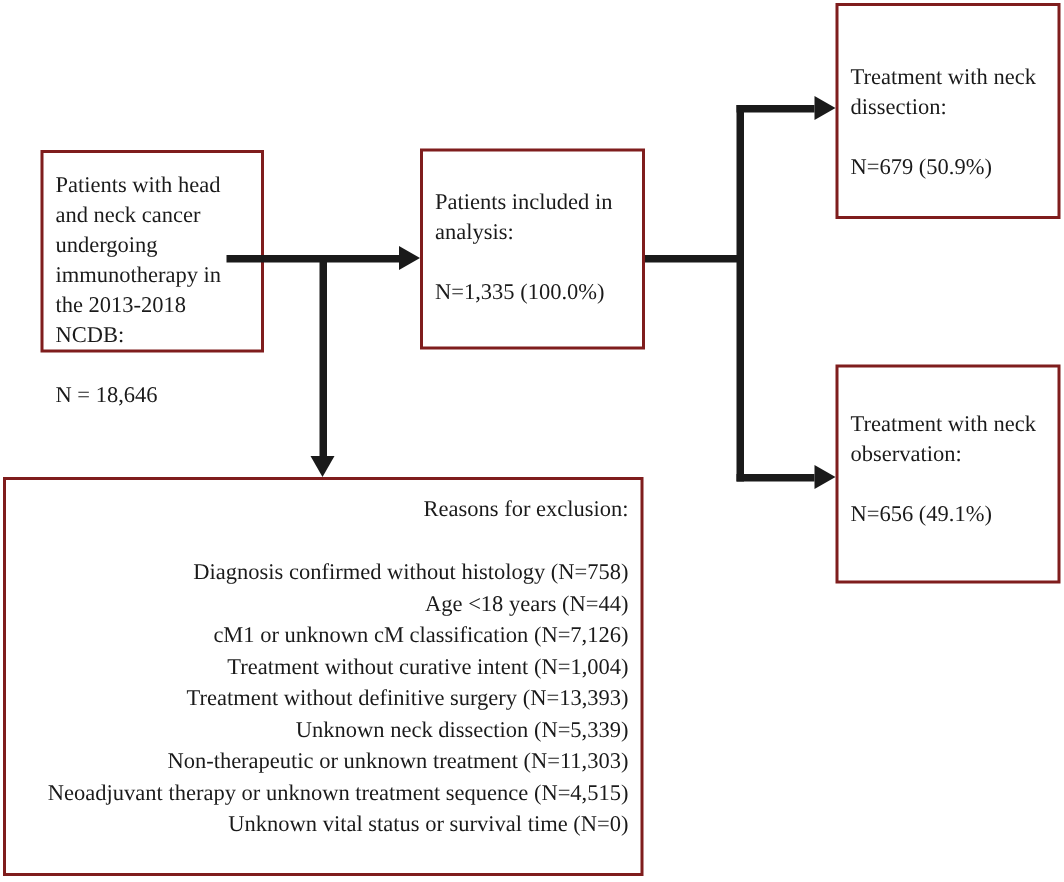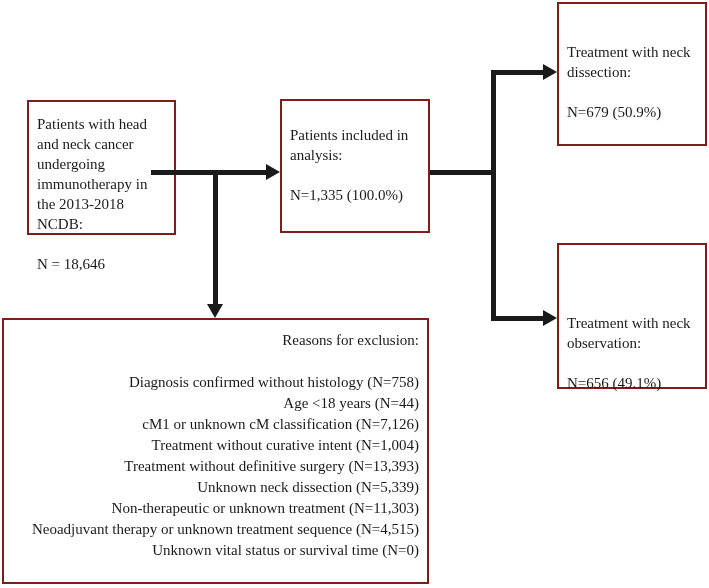--- a/index.html
+++ b/index.html
@@ -18,21 +18,21 @@
     border: 2px solid #7f1d1d;
     background: #ffffff;
     font-size: 15px;
     line-height: 20px;
     padding: 12px 8px 8px 8px;
   }
   .box-n { margin-top: 20px; }
   .box-cohort      { left: 2px;   top: 100px; width: 149px; height: 135px; margin-left: 25px; }
   .box-included    { left: 280px; top: 99px;  width: 150px; height: 134px; padding-top: 24px; }
   .box-dissection  { left: 557px; top: 2px;   width: 150px; height: 144px; padding-top: 38px; }
-  .box-observation { left: 557px; top: 243px; width: 150px; height: 146px; padding-top: 68px; }
+  .box-observation { left: 557px; top: 243px; width: 150px; height: 146px; padding-top: 28px; }
   .box-exclusion   { left: 2px;   top: 318px; width: 427px; height: 266px; padding: 10px 8px 8px 8px; line-height: 21px; text-align: right; }
   .excl-heading { margin-bottom: 21px; }
   .excl-list { margin: 0; padding: 0; list-style: none; }
   .excl-list li { white-space: nowrap; }
   .line {
     position: absolute;
     background: #1a1a1a;
   }
   .hline-a-b     { left: 151px; top: 170px; width: 116px; height: 5px; }
   .vline-down    { left: 213px; top: 170px; width: 5px;  height: 134px; }

